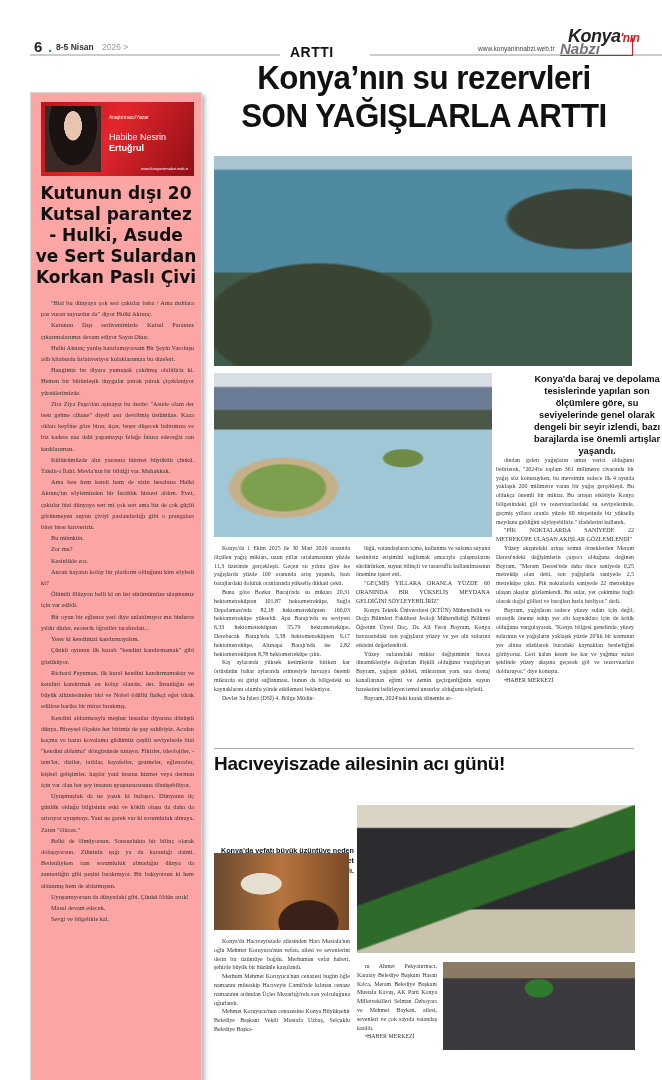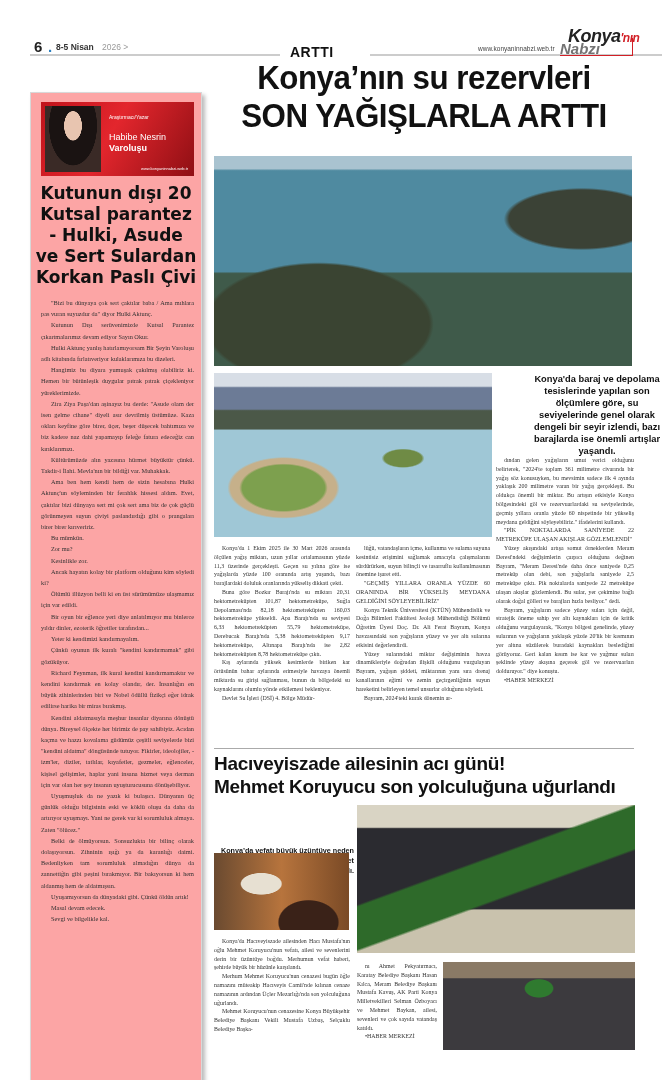--- a/index.html
+++ b/index.html
@@ -80,21 +80,21 @@
   <div class="abs logobox"></div>
   <span class="abs logo1"><span>Konya</span><small>'nın</small></span>
   <span class="abs logo2">Nabzı</span>
 </div>
 
 <div id="col" class="abs">
   <div class="abs banner">
     <div class="abs photo"></div>
     <span class="abs b-role">Araştırmacı/Yazar</span>
     <span class="abs b-name1">Habibe Nesrin</span>
-    <span class="abs b-name2">Varoluşu</span>
+    <span class="abs b-name2">Ertuğrul</span>
     <span class="abs b-url">www.konyaninnabzi.web.tr</span>
   </div>
   <div class="abs col-title">Kutunun dışı 20 Kutsal parantez - Hulki, Asude ve Sert Sulardan Korkan Paslı Çivi</div>
   <div class="abs col-body" id="colbody">
       <p>"Bizi bu dünyaya çok sert çaktılar baba / Ama mıhlara pas vuran suyuzdur da" diyor Hulki Aktunç.</p>
       <p>Kutunun Dışı serüvenimizde Kutsal Parantez çıkartmalarımız devam ediyor Sayın Okur.</p>
       <p>Hulki Aktunç yanlış hatırlamıyorsam Bir Şeyin Varoluşu adlı kitabında fırlatıveriyor kulaklarımıza bu dizeleri.</p>
       <p>Hangimiz bu diyara yumuşak çakılmış olabiliriz ki. Hemen bir bütünleşik duygular pıtrak pıtrak çiçekleniyor yüreklerimizde.</p>
       <p>Zira Ziya Paşa'dan aşinayız bu derde: "Asude olam der isen gelme cihane" diyeli asır devrilmiş üstümüze. Kaza okları keyfine göre birer, üçer, beşer düşecek bahtımıza ve biz kadere naz dahi yapamayıp feleğe fatura edeceğiz can kırıklarımızı.</p>
       <p>Kültürümüzde alın yazısına hürmet büyüktür çünkü. Takdir-i İlahi. Mevla'nın bir bildiği var. Muhakkak.</p>
@@ -151,21 +151,20 @@
       <p>Yüzey akışındaki artışa somut örneklerden Meram Deresi'ndeki değişimlerin çarpıcı olduğuna değinen Bayram, "Meram Deresi'nde daha önce saniyede 0,25 metreküp olan debi, son yağışlarla saniyede 2,5 metreküpe çıktı. Pik noktalarda saniyede 22 metreküpe ulaşan akışlar gözlemlendi. Bu sular, yer çekimine bağlı olarak doğal gölleri ve barajları hızla besliyor." dedi.</p>
       <p>Bayram, yağışların sadece yüzey suları için değil, stratejik öneme sahip yer altı kaynakları için de kritik olduğunu vurgulayarak, "Konya bölgesi genelinde, yüzey sularının ve yağışların yaklaşık yüzde 20'lik bir kısmının yer altına süzülerek buradaki kaynakları beslediğini görüyoruz. Geri kalan kısım ise kar ve yağmur suları şeklinde yüzey akışına geçerek göl ve rezervuarları dolduruyor." diye konuştu.</p>
     </div>
   <p class="sig">•HABER MERKEZİ</p>
 </div>
 
 <div class="abs rule"></div>
 
 <div class="abs h2">
   <div>Hacıveyiszade ailesinin acı günü!</div>
-  <div>Mehmet Koruyucu son yolculuğuna uğurlandı</div>
 </div>
 <div class="abs lead2">Konya’da vefatı büyük üzüntüye neden olan Hacıveyiszade ailesinden Mehmet Koruyucu son yolculuğuna uğurlandı.</div>
 <div class="abs img3"></div>
 <div class="abs img4"></div>
 <div class="abs img5"></div>
 <div class="abs txt c4" id="s2c1">
     <p>Konya'da Hacıveyiszade ailesinden Hacı Mustafa'nın oğlu Mehmet Koruyucu'nun vefatı, ailesi ve sevenlerini derin bir üzüntüye boğdu. Merhumun vefat haberi, şehirde büyük bir hüzünle karşılandı.</p>
     <p>Merhum Mehmet Koruyucu'nun cenazesi bugün öğle namazını müteakip Hacıveyis Camii'nde kılınan cenaze namazının ardından Üçler Mezarlığı'nda son yolculuğuna uğurlandı.</p>
     <p>Mehmet Koruyucu'nun cenazesine Konya Büyükşehir Belediye Başkanı Vekili Mustafa Uzbaş, Selçuklu Belediye Başka-</p>
   </div>

